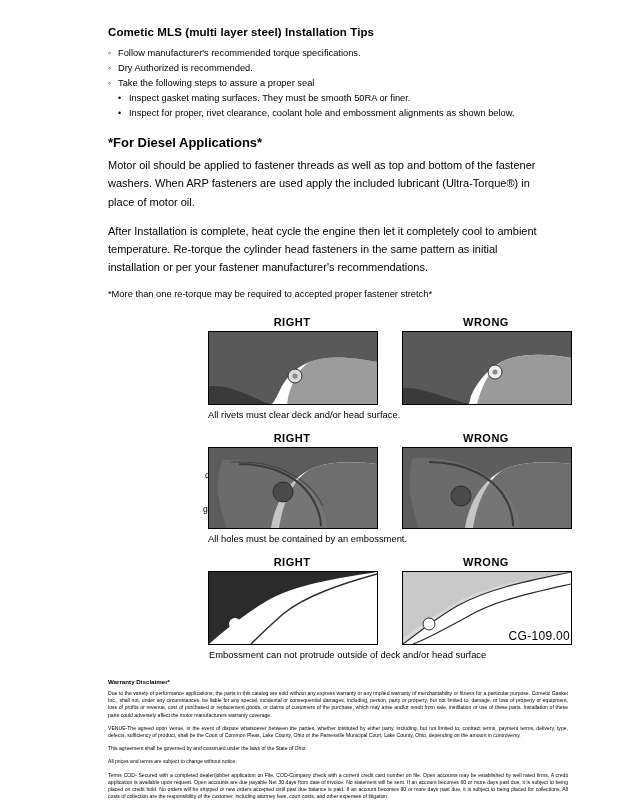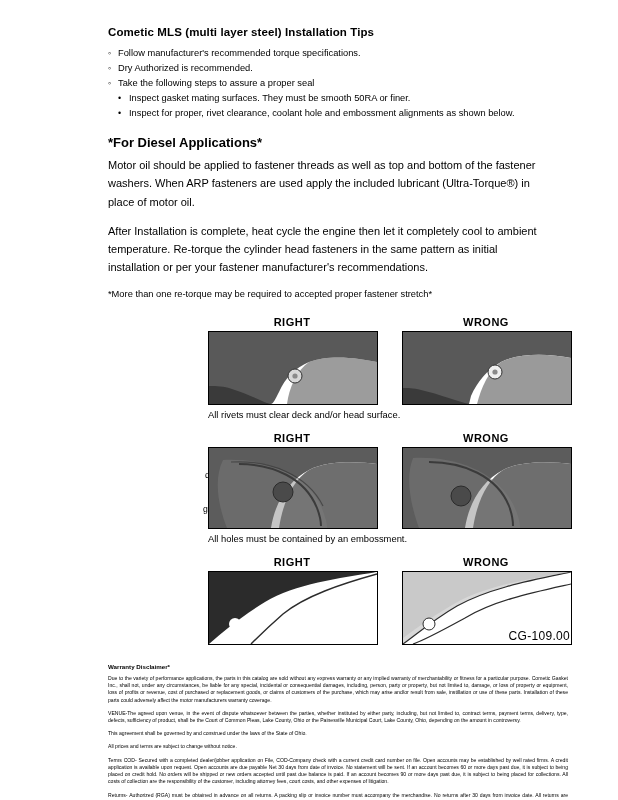--- a/index.html
+++ b/index.html
@@ -284,20 +284,21 @@
             <path d="M0,0 H168 C130,8 86,16 54,34 C30,48 14,62 0,72 Z" fill="#d8d8d8"></path>
             <path d="M0,0 H168 C134,10 94,22 66,40 C40,56 20,66 0,72 Z" fill="#ffffff" opacity="0"></path>
             <path d="M168,0 C130,8 86,16 54,34 C30,48 14,62 0,72" fill="none" stroke="#2b2b2b" stroke-width="1.2"></path>
             <path d="M168,12 C132,20 92,28 62,46 C40,58 22,68 10,72" fill="none" stroke="#2b2b2b" stroke-width="1.2"></path>
             <path d="M0,0 H168 C132,6 90,12 58,28 C32,42 14,56 0,66 Z" fill="#b9b9b9" opacity="0.5"></path>
             <circle cx="26" cy="52" r="6" fill="#ffffff" stroke="#2b2b2b" stroke-width="1"></circle>
           </svg>
         </div>
       </div>
     </div>
+    <div class="caption indent">Embossment can not protrude outside of deck and/or head surface</div>
   </div>
 
   <div class="warranty" style="margin-top:18px;">
     <div class="warranty-title">Warranty Disclaimer*</div>
     <p>Due to the variety of performance applications, the parts in this catalog are sold without any express warranty or any implied warranty of merchantability or fitness for a particular purpose.  Cometic Gasket Inc., shall not, under any circumstances, be liable for any special, incidental or consequential damages, including, person, party or property, but not limited to, damage, or loss of property or equipment, loss of profits or revenue, cost of purchased or replacement goods, or claims of customers of the purchase, which may arise and/or result from sale, instillation or use of these parts.  Installation of these parts could adversely affect the motor manufacturers warranty coverage.</p>
     <p>VENUE-The agreed upon venue, in the event of dispute whatsoever between the parties, whether instituted by either party, including, but not limited to, contract terms, payment terms, delivery, type, defects, sufficiency of product, shall be the Court of Common Pleas, Lake County, Ohio or the Painesville Municipal Court, Lake County, Ohio, depending on the amount in controversy.</p>
     <p>This agreement shall be governed by and construed under the laws of the State of Ohio.</p>
     <p>All prices and terms are subject to change without notice.</p>
     <p>Terms COD- Secured with a completed dealer/jobber application on File, COD-Company check with a current credit card number on file.  Open accounts may be established by well rated firms.  A credit application is available upon request.  Open accounts are due payable Net 30 days from date of invoice.  No statement will be sent.  If an account becomes 60 or more days past due, it is subject to being placed on credit hold.  No orders will be shipped or new orders accepted until past due balance is paid.  If an account becomes 90 or more days past due, it is subject to being placed for collections.  All costs of collection are the responsibility of the customer, including attorney fees, court costs, and other expenses of litigation.</p>
     <p>Returns- Authorized (RGA) must be obtained in advance on all returns.  A packing slip or invoice number must accompany the merchandise.  No returns after 30 days from invoice date.  All returns are subject to a 25% restocking charge.  All custom designed and custom manufactured gaskets are non-returnable.</p>

